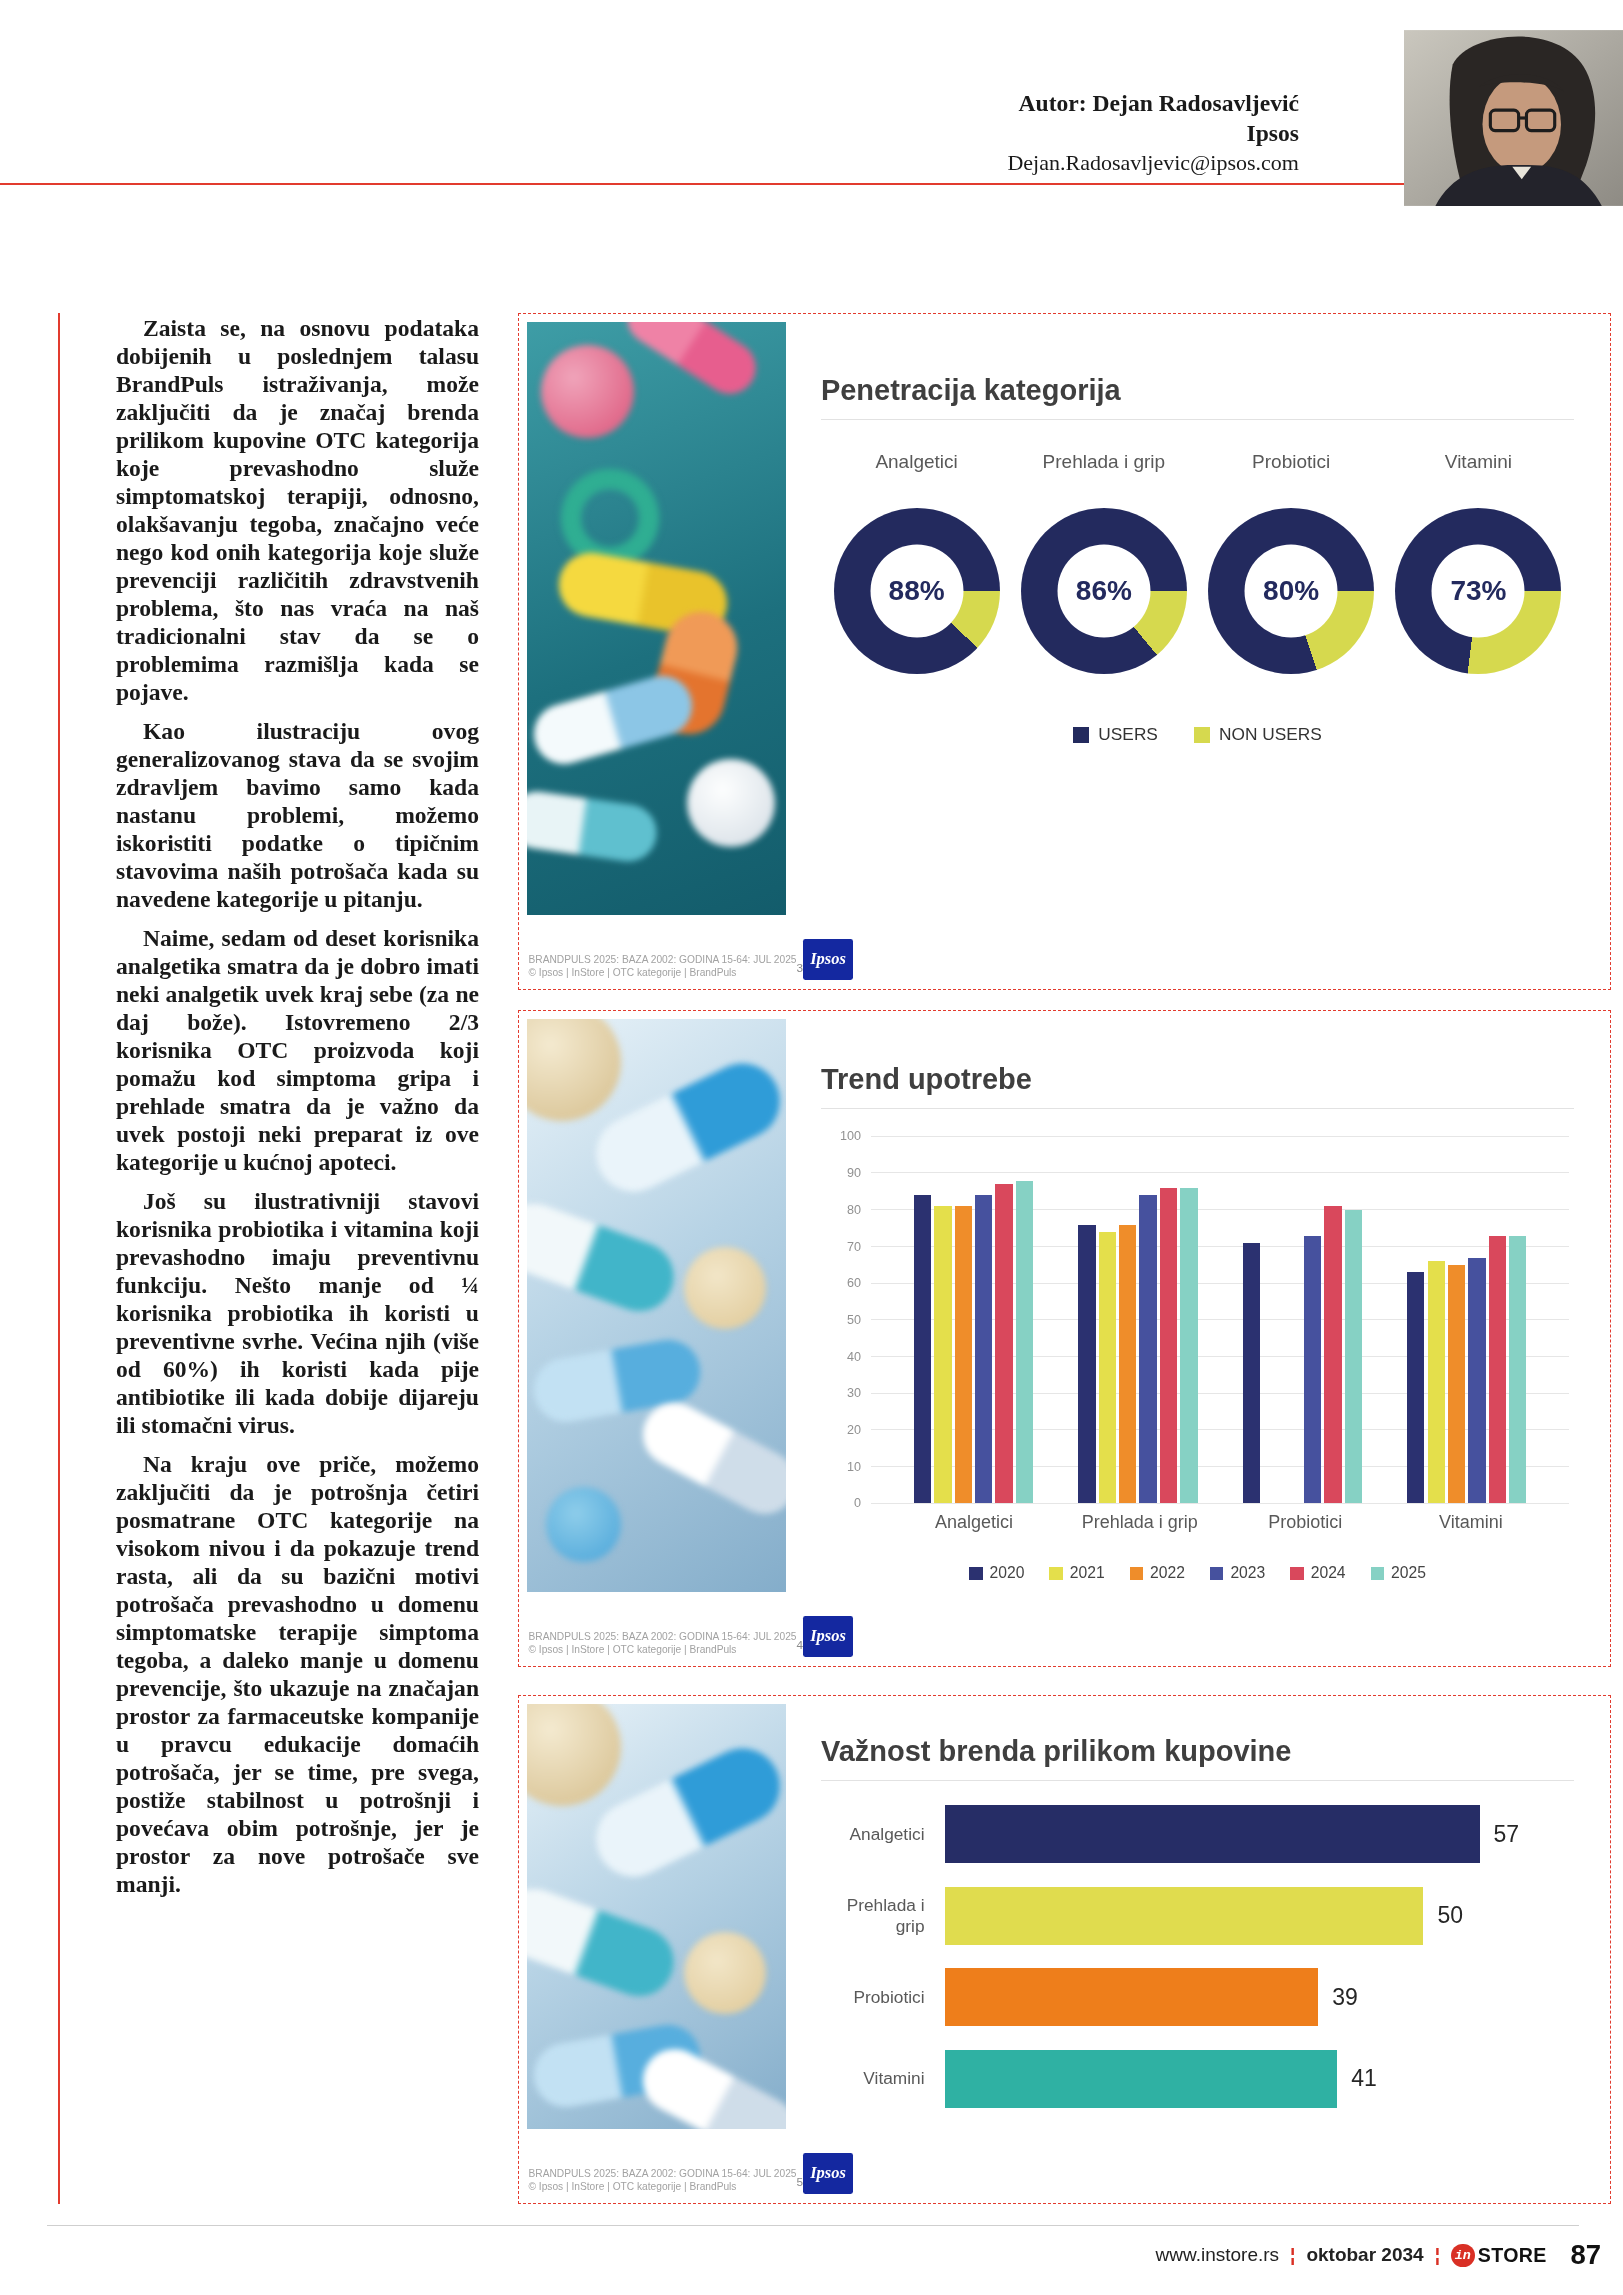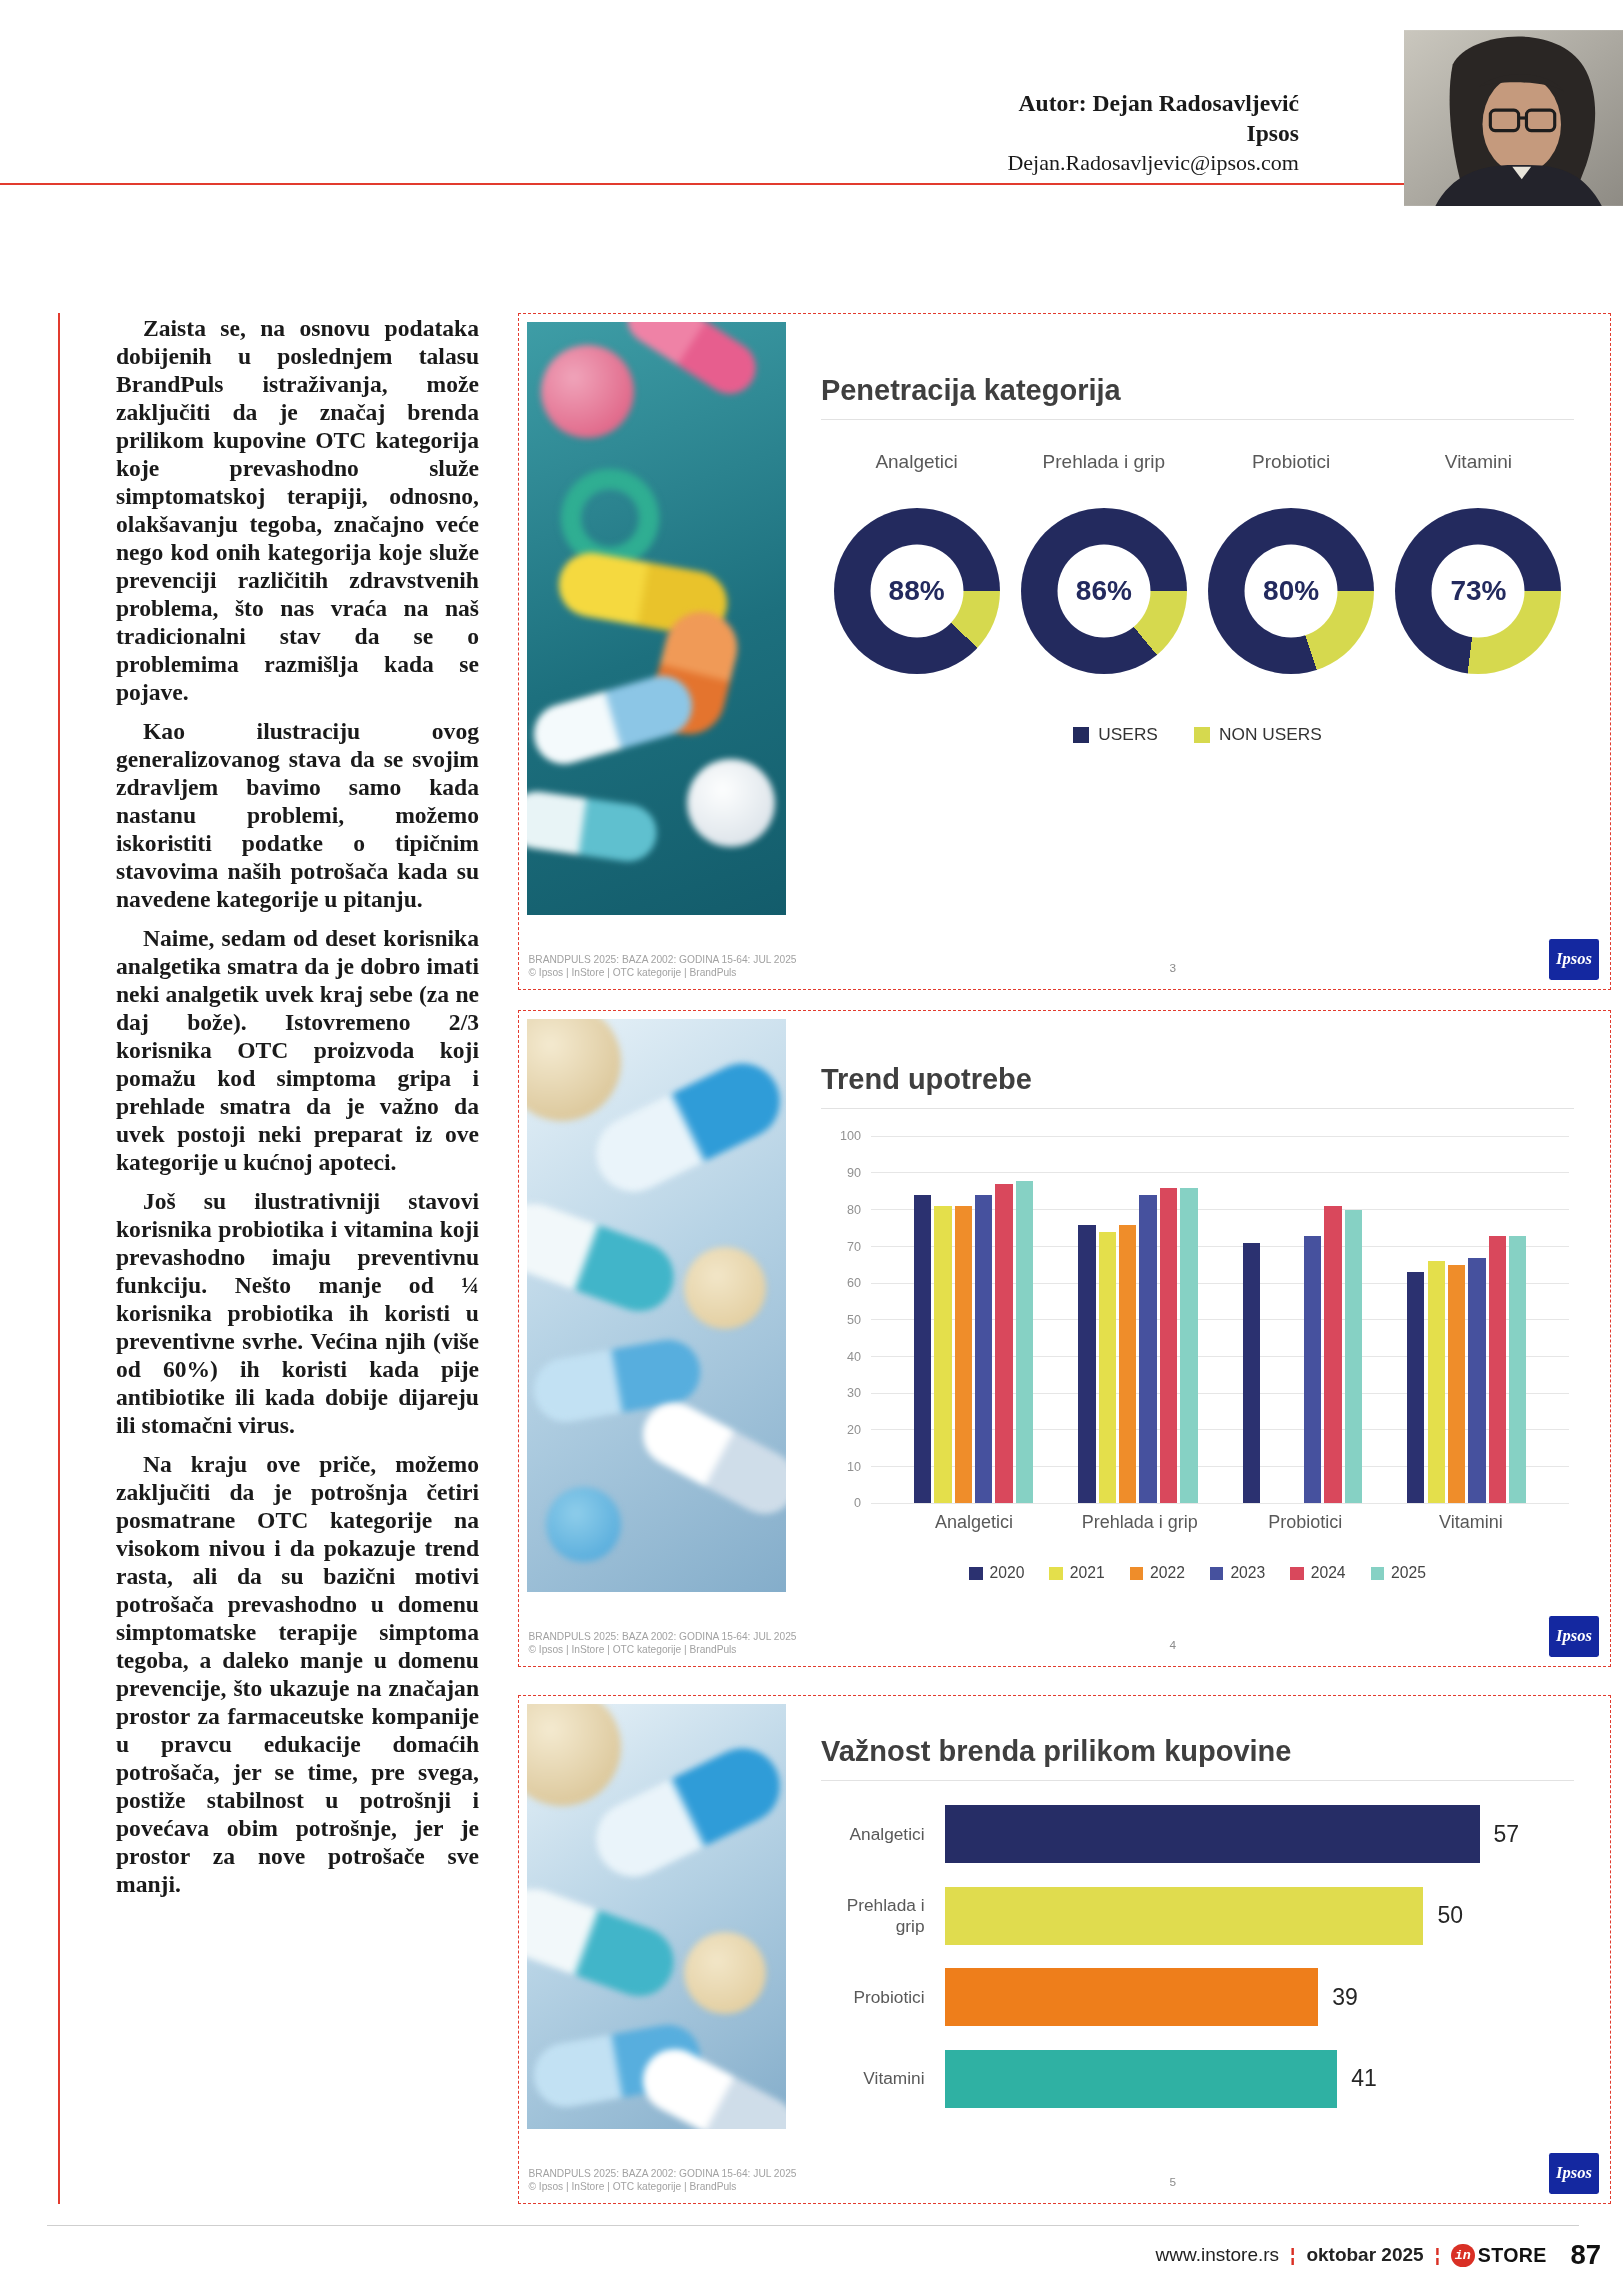--- a/index.html
+++ b/index.html
@@ -66,21 +66,21 @@
 
   
   .brand-rows { margin-top:23.6px; display:flex; flex-direction:column; gap:23.6px; padding-right:55px; }
   .b-row   { display:flex; align-items:center; }
   .b-label { flex:none; width:124px; text-align:right; padding-right:20.4px; font-size:17.3px; color:#595959; }
   .b-track { flex:1; display:flex; align-items:center; height:58px; }
   .b-bar   { height:100%; }
   .b-val   { margin-left:14px; font-size:23px; color:#262626; }
 
   
-  .slide-bottom { grid-column:1 / span 2; grid-row:2; display:flex; align-items:flex-end; justify-content:space-between; padding:11px 3.1px 1.6px 1.6px; }
+  .slide-bottom { grid-column:1 / span 2; grid-row:2; display:flex; align-items:flex-end; padding:11px 3.1px 1.6px 1.6px; }
   .source { font-size:10.2px; line-height:13.4px; color:#a2a2a2; font-family:"Liberation Sans",sans-serif; }
   .slide-num { font-size:11.8px; color:#8b8b8b; margin-bottom:4.7px; font-family:"Liberation Sans",sans-serif; }
   .ipsos-badge { width:50px; height:41px; background:#1428a0; color:#fff; display:flex; align-items:center; justify-content:center;
                  font-style:italic; font-weight:bold; font-size:16.5px; border-radius:2.4px; font-family:"Liberation Serif",serif; }
 
   
   .footer-rule { position:absolute; left:47px; right:44px; bottom:69px; height:0.8px; background:#cfcfcf; }
   .footer { position:absolute; right:22px; bottom:23.6px; display:flex; align-items:center; gap:11px;
             font-family:"Liberation Sans",sans-serif; font-size:19px; color:#222; }
   .sep { color:#d93025; font-weight:bold; }
@@ -359,21 +359,21 @@
     </div>
     <div class="slide-num">5</div>
     <div class="ipsos-badge">Ipsos</div>
   </div>
 </div>
 
 <div class="footer-rule"></div>
 <div class="footer">
   <span>www.instore.rs</span>
   <span class="sep">¦</span>
-  <span class="f-issue">oktobar 2025</span>
+  <span class="f-issue">oktobar 2034</span>
   <span class="sep">¦</span>
   <span class="f-logo">
     <span class="logo-in">in</span>
     <span class="logo-store">STORE</span>
   </span>
   <span class="f-page">87</span>
 </div>
 
 
 </body></html>

